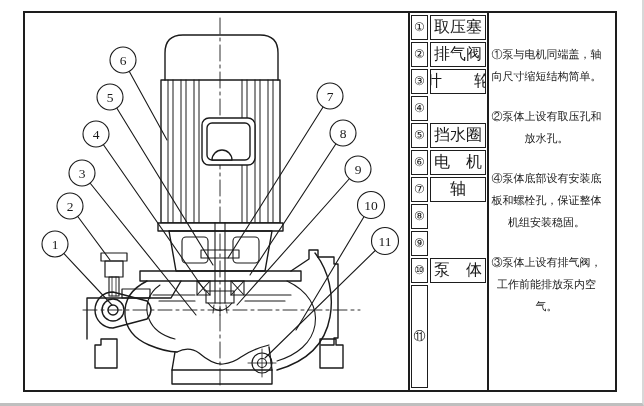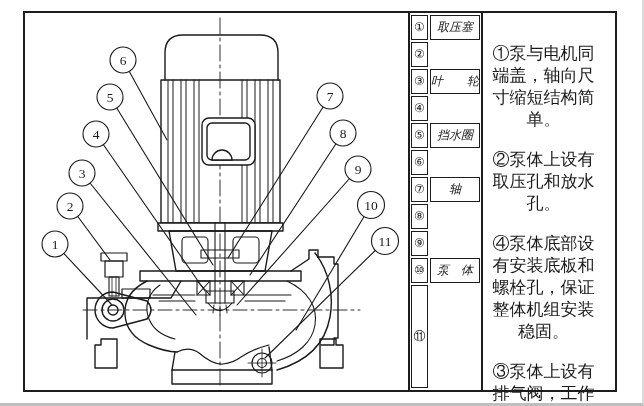--- a/index.html
+++ b/index.html
@@ -9,23 +9,23 @@
   .frame{position:absolute;left:23px;top:11px;width:594px;height:381px;
          border:2px solid #1d1d1d;box-sizing:border-box;display:flex;background:#ffffff;}
   .diagram-panel{width:385px;border-right:2px solid #1d1d1d;box-sizing:border-box;position:relative;}
   .diagram-panel svg{display:block;width:383px;height:377px;}
   .parts-col{width:77px;box-sizing:border-box;padding:2px 1px;display:flex;flex-direction:column;gap:2px;}
   .prow{display:flex;gap:2px;height:25px;flex:0 0 auto;}
   .prow.tall{flex:1 1 auto;height:auto;}
   .pcell{border:1px solid #1d1d1d;display:flex;align-items:center;justify-content:center;
          background:#fff;box-sizing:border-box;overflow:hidden;}
   .pno{width:17px;flex:0 0 auto;font-size:12px;}
-  .pname{flex:1 1 auto;font-size:12px;white-space:nowrap;letter-spacing:0;font-style:italic;}
+  .pname{flex:1 1 auto;font-size:16px;white-space:nowrap;letter-spacing:0;}
   .notes-col{flex:1 1 auto;border-left:2px solid #1d1d1d;box-sizing:border-box;
-             padding:30px 13px 0 2px;font-size:17px;line-height:22px;}
+             padding:30px 13px 0 2px;font-size:11px;line-height:22px;}
   .note{margin:0 0 18px 0;text-align:center;word-break:break-all;}
 </style>
 </head>
 <body>
 
 <div class="page">
   <div class="frame">
 
     <div class="diagram-panel">
       <svg viewBox="0 0 383 377" preserveAspectRatio="none" fill="none" stroke="#1a1a1a" stroke-width="1.4" stroke-linecap="round" stroke-linejoin="round">
@@ -181,34 +181,36 @@
       </svg>
     </div>
 
     <div class="parts-col">
       <div class="prow">
         <div class="pcell pno">①</div>
         <div class="pcell pname">取压塞</div>
         </div>
       <div class="prow">
         <div class="pcell pno">②</div>
+        <div class="pcell pname">排气阀</div>
         </div>
       <div class="prow">
         <div class="pcell pno">③</div>
         <div class="pcell pname">叶　　轮</div>
         </div>
       <div class="prow">
         <div class="pcell pno">④</div>
         </div>
       <div class="prow">
         <div class="pcell pno">⑤</div>
         <div class="pcell pname">挡水圈</div>
         </div>
       <div class="prow">
         <div class="pcell pno">⑥</div>
+        <div class="pcell pname">电　机</div>
         </div>
       <div class="prow">
         <div class="pcell pno">⑦</div>
         <div class="pcell pname">轴</div>
         </div>
       <div class="prow">
         <div class="pcell pno">⑧</div>
         </div>
       <div class="prow">
         <div class="pcell pno">⑨</div>

